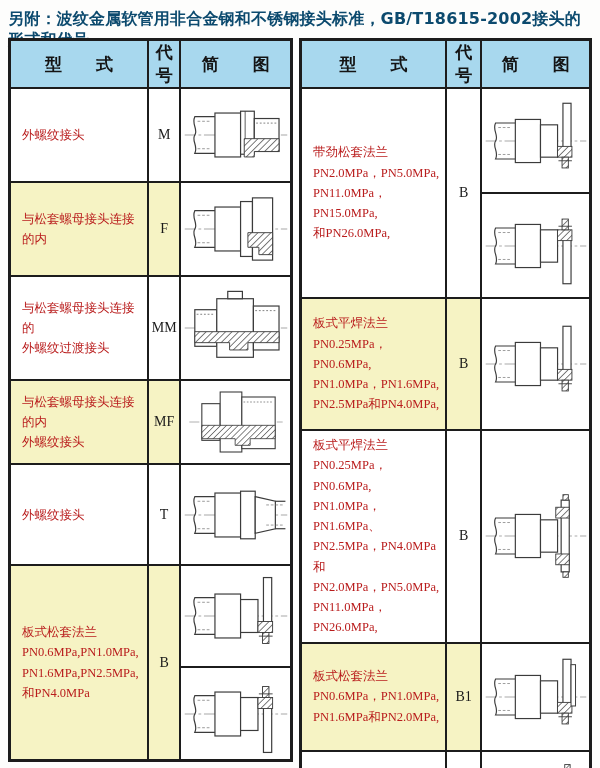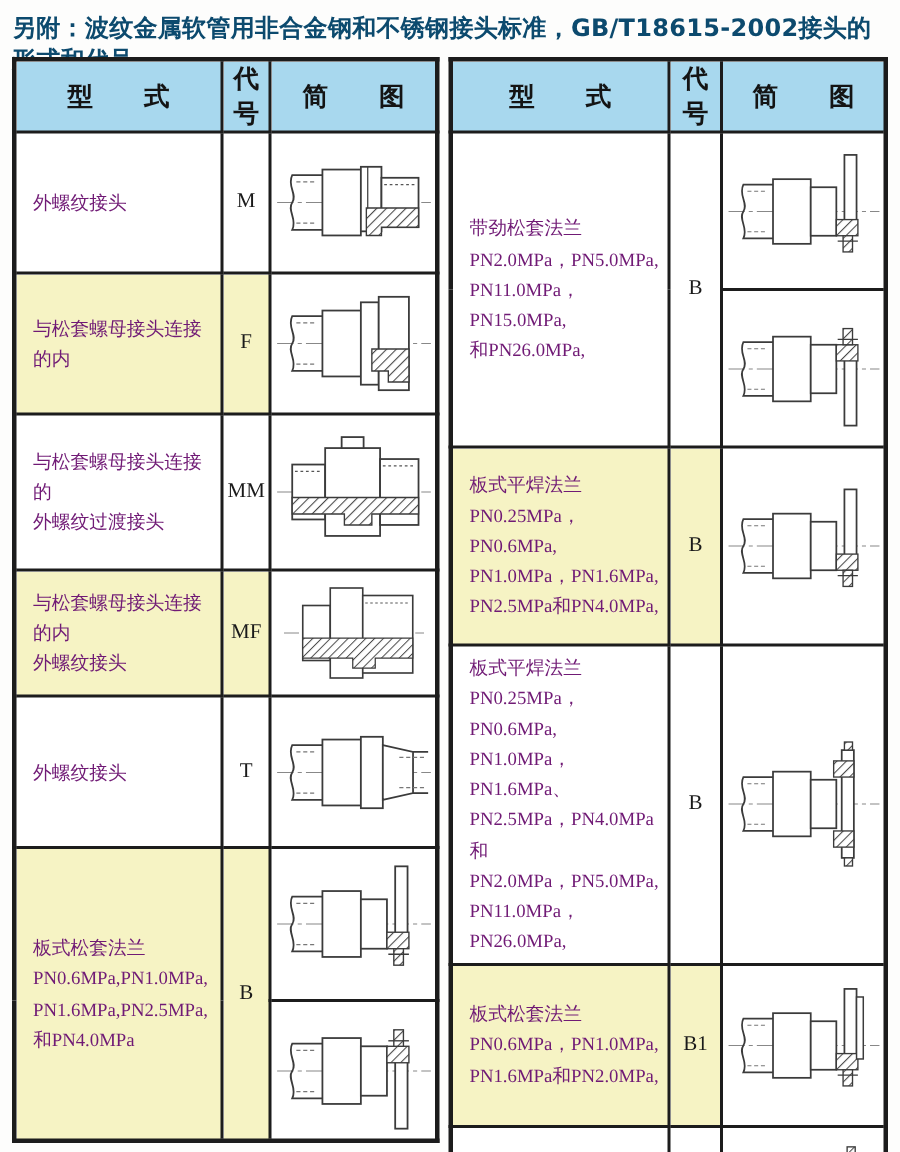--- a/index.html
+++ b/index.html
@@ -26,21 +26,21 @@
   }
   table.jt.left{width:285px;height:724px;}
   table.jt.right{width:293px;height:724px;}
   .jt th,.jt td{border:2px solid var(--bd);padding:0;overflow:hidden;}
   .jt th{
     background:var(--blue);height:32px;font-size:17px;font-weight:bold;
     text-align:center;color:#141414;
   }
   td.type{
     font-size:12.5px;line-height:1.62;text-align:left;vertical-align:middle;
-    padding:4px 4px 4px 11px;white-space:pre-line;color:#701a75;
+    padding:4px 4px 4px 11px;white-space:pre-line;color:#b91c1c;
   }
   td.code{
     font-size:14px;text-align:center;vertical-align:middle;color:#1a1a1a;
     font-family:"Liberation Serif","DejaVu Serif",serif;
   }
   td.hl{background:var(--yellow);}
   td.diag{text-align:center;vertical-align:middle;background:#ffffff;}
   svg.dg{display:block;margin:0 auto;}
   .defs-holder{position:absolute;width:0;height:0;overflow:hidden;}
 </style>

